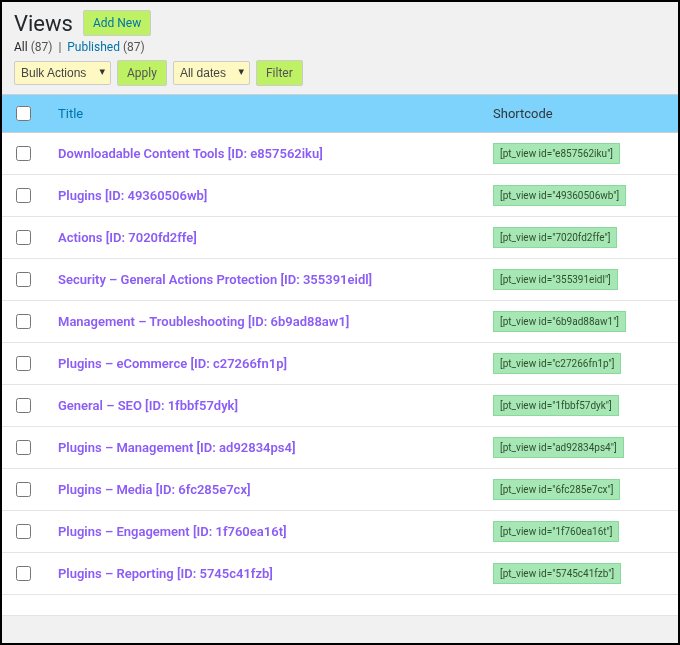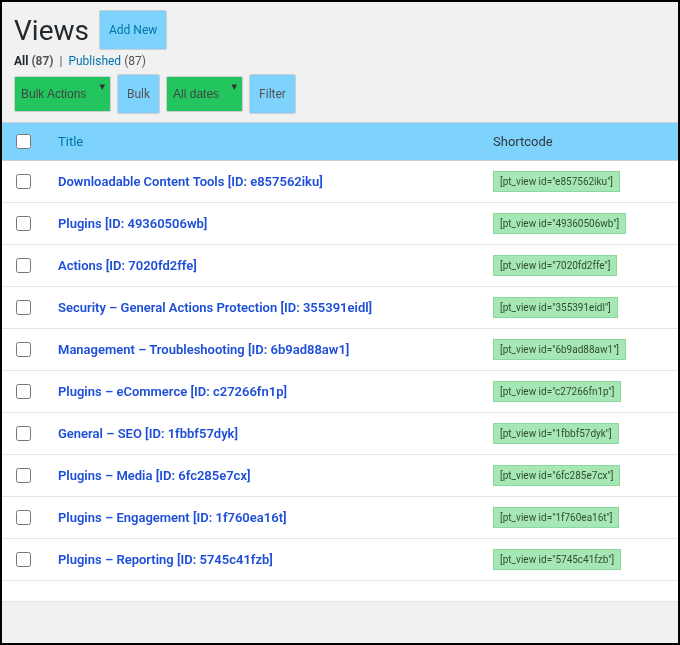--- a/index.html
+++ b/index.html
@@ -1,35 +1,35 @@
 <!DOCTYPE html>
 <html><head>
 <meta charset="utf-8">
 <style>
   html,body{margin:0;padding:0;font-family:-apple-system,BlinkMacSystemFont,"Segoe UI",Roboto,Helvetica,Arial,sans-serif;font-size:13px;color:#23282d;background:#fff}
   .frame{width:680px;height:645px;border:2px solid #000;box-sizing:border-box;overflow:hidden;position:relative;background:#f1f1f1}
   .header{display:flex;align-items:center;padding:8px 12px 4px 12px}
-  .header h1{font-size:28px;font-weight:400;margin:0 10px 0 0;color:#23282d}
-  .btn{display:inline-block;border:1px solid #ccc;background:#7dd3fc;padding:10px 9px;font-size:12px;color:#0073aa;border-radius:2px;cursor:pointer;line-height:1.5}
+  .header h1{font-size:22px;font-weight:400;margin:0 10px 0 0;color:#23282d}
+  .btn{display:inline-block;border:1px solid #ccc;background:#bef264;padding:3px 9px;font-size:12px;color:#0073aa;border-radius:2px;cursor:pointer;line-height:1.5}
   .btn.grey{color:#555}
   .subsub{padding:0 12px 6px 12px;font-size:12px;color:#555}
   .subsub a{color:#0073aa;text-decoration:none}
   .subsub .count{color:#555}
-  .subsub .current{font-weight:700;color:#23282d}
+  .subsub .current{font-weight:400;color:#23282d}
   .toolbar{display:flex;align-items:center;gap:6px;padding:0 12px 8px 12px}
-  select{border:1px solid #ccc;background:#22c55e;padding:2px 22px 2px 6px;font-size:12px;height:36px;border-radius:2px;appearance:none;-webkit-appearance:none;position:relative;color:#444}
+  select{border:1px solid #ccc;background:#fef9c3;padding:2px 22px 2px 6px;font-size:12px;height:24px;border-radius:2px;appearance:none;-webkit-appearance:none;position:relative;color:#444}
   .select-wrap{position:relative;display:inline-block}
   .select-wrap:after{content:"▾";position:absolute;right:6px;top:4px;font-size:11px;color:#333;pointer-events:none}
   table.wp-list{width:100%;border-collapse:collapse;background:#fff;border-top:1px solid #ccd0d4}
   table.wp-list th{background:#7dd3fc;text-align:left;font-weight:400;color:#0073aa;font-size:13px;border-bottom:1px solid #ccd0d4;padding:8px 10px}
   table.wp-list th.cb{width:26px}
   table.wp-list th.shortcode-col{width:175px;color:#32373c}
   table.wp-list td{border-bottom:1px solid #e5e5e5;padding:10px 10px;vertical-align:middle;font-size:13px}
   table.wp-list td.cb{width:26px}
-  table.wp-list td a.title-link{color:#1d4ed8;font-weight:600;text-decoration:none;font-size:13px}
+  table.wp-list td a.title-link{color:#8b5cf6;font-weight:600;text-decoration:none;font-size:13px}
   td.shortcode-cell{width:175px}
   .code-pill{display:inline-block;background:#a7e7b5;border:1px solid #89d99b;color:#2f4f2f;font-size:10px;padding:4px 6px;white-space:nowrap;font-family:inherit}
   input[type=checkbox]{width:15px;height:15px;border:1px solid #b4b9be;border-radius:2px}
   
   .anno{position:absolute;pointer-events:none}
 </style>
 </head>
 <body>
 
 <div class="frame">
@@ -50,21 +50,21 @@
       <span class="count">(87)</span>
     </a>
   </div>
 
   <div class="toolbar">
     <span class="select-wrap">
       <select>
         <option>Bulk Actions</option>
       </select>
     </span>
-    <span class="btn grey">Bulk</span>
+    <span class="btn grey">Apply</span>
     <span class="select-wrap">
       <select>
         <option>All dates</option>
       </select>
     </span>
     <span class="btn grey">Filter</span>
   </div>
 
   <table class="wp-list">
     <thead>
@@ -107,20 +107,25 @@
           <td><a href="#" class="title-link">Plugins – eCommerce [ID: c27266fn1p]</a></td>
           <td class="shortcode-cell"><span class="code-pill">[pt_view id="c27266fn1p"]</span></td>
         </tr>
         <tr>
           <td class="cb"><input type="checkbox" style=""></td>
           <td><a href="#" class="title-link">General – SEO [ID: 1fbbf57dyk]</a></td>
           <td class="shortcode-cell"><span class="code-pill">[pt_view id="1fbbf57dyk"]</span></td>
         </tr>
         <tr>
           <td class="cb"><input type="checkbox" style=""></td>
+          <td><a href="#" class="title-link">Plugins – Management [ID: ad92834ps4]</a></td>
+          <td class="shortcode-cell"><span class="code-pill">[pt_view id="ad92834ps4"]</span></td>
+        </tr>
+        <tr>
+          <td class="cb"><input type="checkbox" style=""></td>
           <td><a href="#" class="title-link">Plugins – Media [ID: 6fc285e7cx]</a></td>
           <td class="shortcode-cell"><span class="code-pill">[pt_view id="6fc285e7cx"]</span></td>
         </tr>
         <tr>
           <td class="cb"><input type="checkbox" style=""></td>
           <td><a href="#" class="title-link">Plugins – Engagement [ID: 1f760ea16t]</a></td>
           <td class="shortcode-cell"><span class="code-pill">[pt_view id="1f760ea16t"]</span></td>
         </tr>
         <tr>
           <td class="cb"><input type="checkbox" style=""></td>

